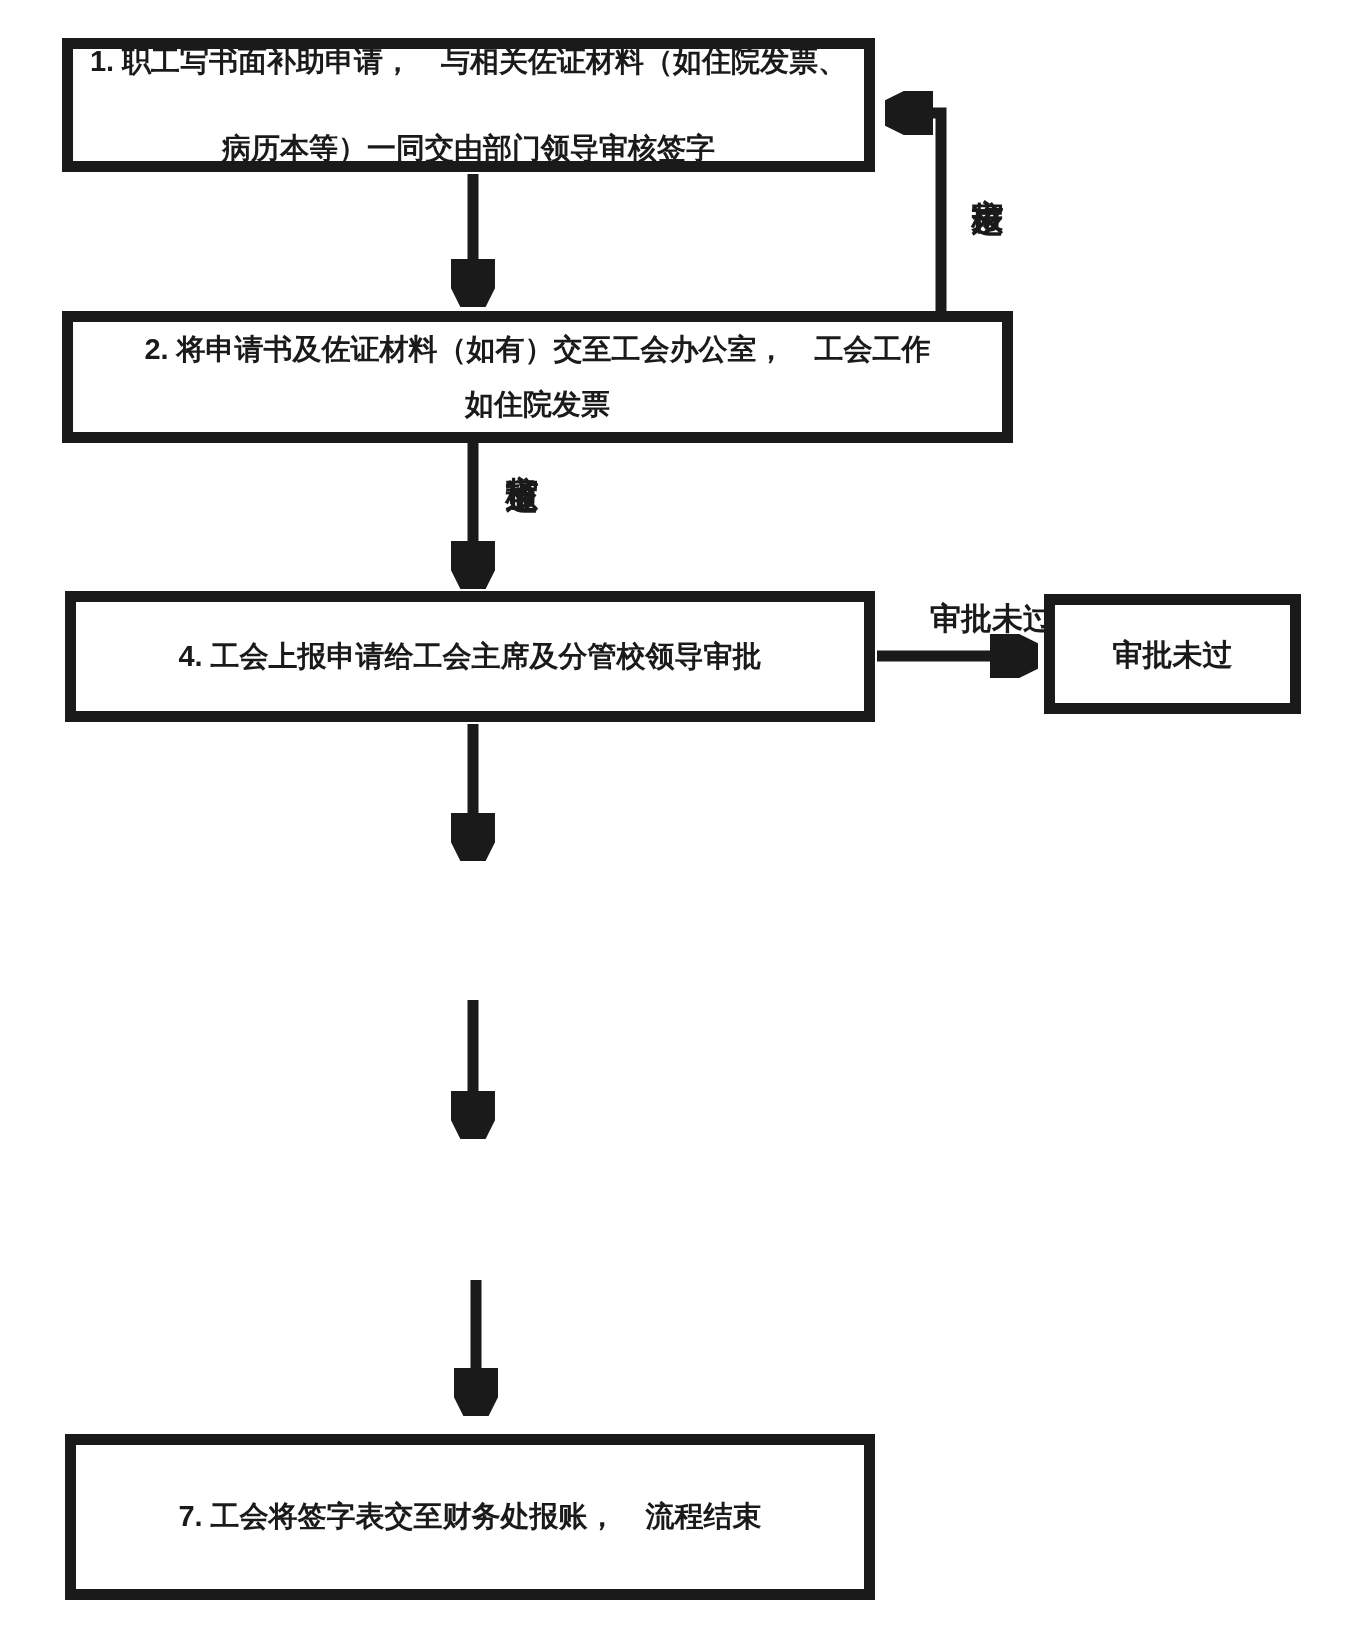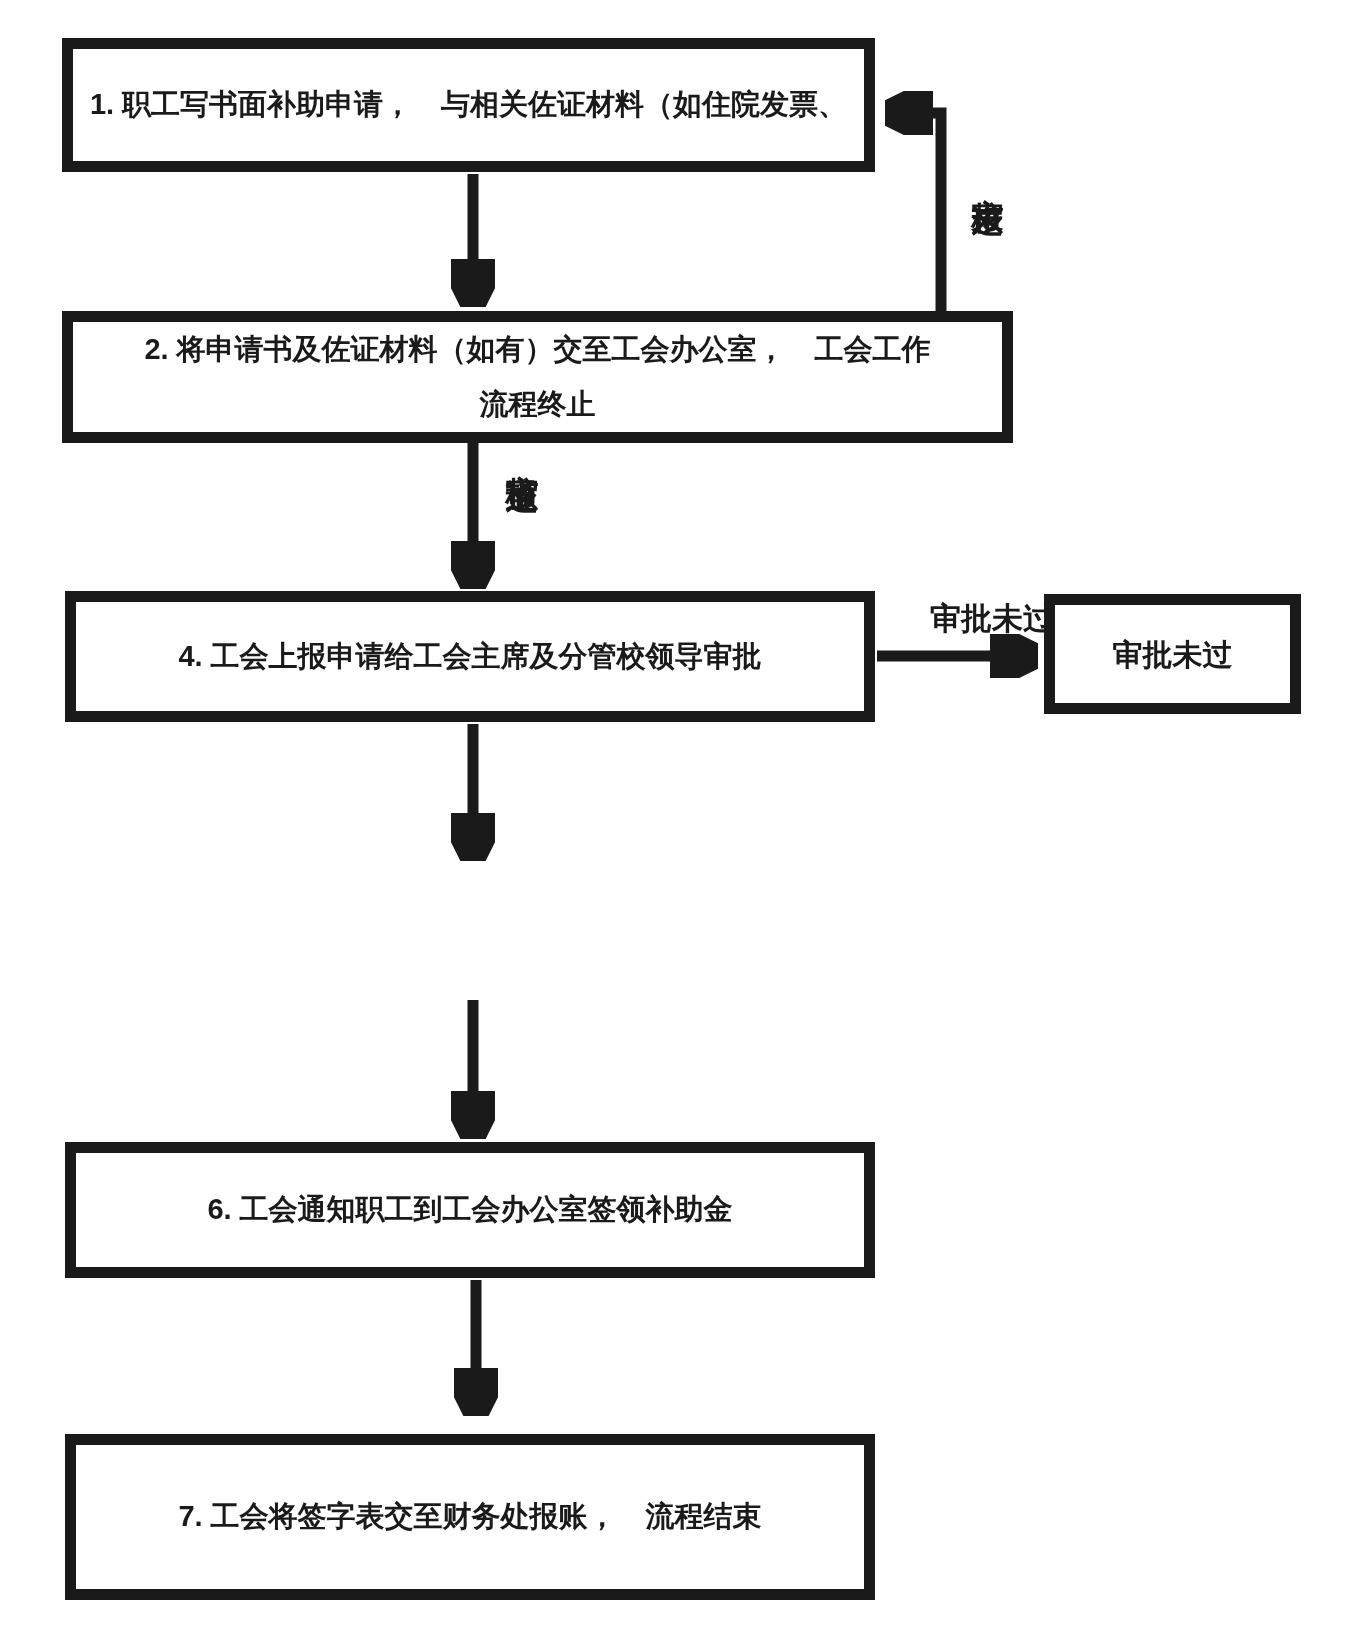--- a/index.html
+++ b/index.html
@@ -64,39 +64,37 @@
     <path d="M 473 442 L 473 585" marker-end="url(#ah)"></path>
     <path d="M 473 724 L 473 857" marker-end="url(#ah)"></path>
     <path d="M 473 1000 L 473 1135" marker-end="url(#ah)"></path>
     <path d="M 476 1280 L 476 1412" marker-end="url(#ah)"></path>
     <path d="M 877 384 L 941 384 L 941 113 L 889 113" marker-end="url(#ah)"></path>
     <path d="M 877 656 L 1034 656" marker-end="url(#ah)"></path>
   </svg>
 
   <div class="box" style="left:62px;top:38px;width:813px;height:134px;gap:32px;">
     <div class="tline">1. 职工写书面补助申请，　与相关佐证材料（如住院发票、</div>
+    <div class="tline">病历本等）一同交由部门领导审核签字</div>
   </div>
 
   <div class="box" style="left:62px;top:311px;width:951px;height:132px;">
     <div class="tline">2. 将申请书及佐证材料（如有）交至工会办公室，　工会工作</div>
-    <div class="tline">流程终止</div>
+    <div class="tline">如住院发票</div>
   </div>
 
   <div class="box" style="left:65px;top:591px;width:810px;height:131px;">
     <div class="tline">4. 工会上报申请给工会主席及分管校领导审批</div>
   </div>
 
   <div class="box" style="left:1044px;top:594px;width:257px;height:120px;font-size:30px;">
     <div class="tline">审批未过</div>
   </div>
 
 
-  <div class="box" style="left:65px;top:1142px;width:810px;height:136px;">
-    <div class="tline">6. 工会通知职工到工会办公室签领补助金</div>
-  </div>
 
   <div class="box" style="left:65px;top:1434px;width:810px;height:166px;">
     <div class="tline">7. 工会将签字表交至财务处报账，　流程结束</div>
   </div>
 
   <div class="vlabel" style="left:966px;top:173px;">审核未过</div>
 
   <div class="vlabel" style="left:499px;top:448px;font-size:33px;">审核通过</div>
 
   <div class="hlabel" style="left:886px;top:598px;">审批未过</div>

